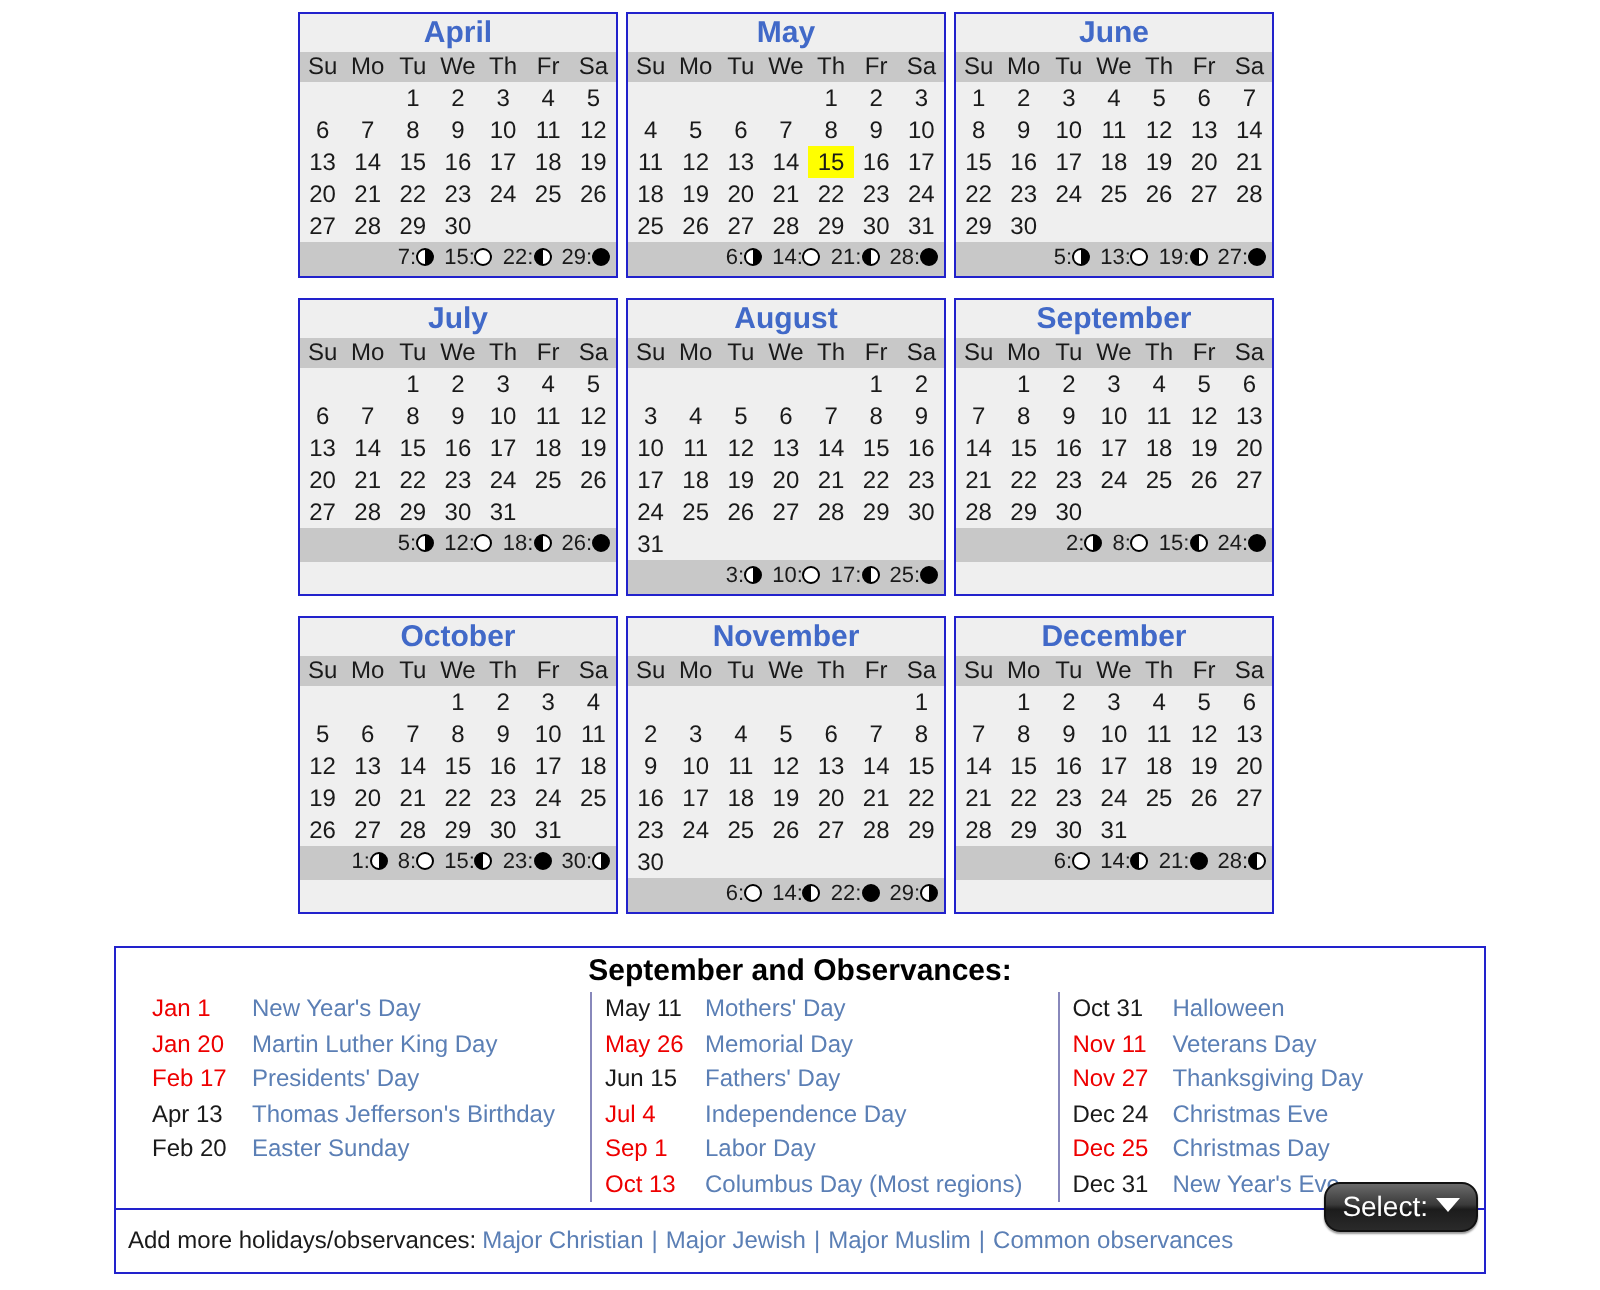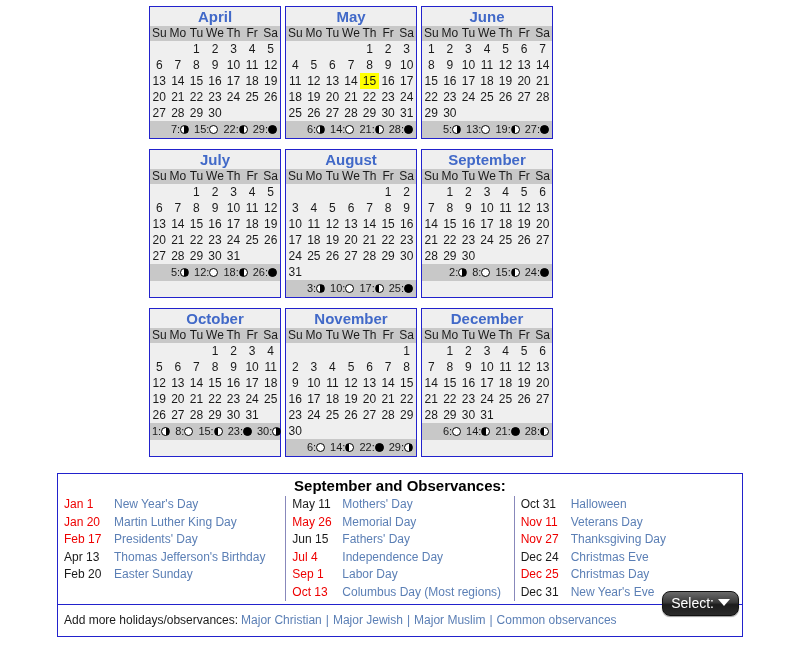--- a/index.html
+++ b/index.html
@@ -12,21 +12,21 @@
   .page{position:relative;width:800px;height:645px;}
 
   
   .cal-grid{
     position:absolute;
     left:149px; top:6px;
     width:506px;
   }
   .cal-row{display:flex;}
   .cal-block{
-    width:132px;
+    width:160px;
     border:1px solid #2222cc;
     background:#efefef;
     margin:0 4px 10px 0;
     box-sizing:border-box;
   }
   .cal-title{
     text-align:center;
     color:#4169c8;
     font-size:15px;
     font-weight:bold;
@@ -99,20 +99,21 @@
     font-weight:bold;
     color:#000;
     line-height:18px;
     margin-bottom:1px;
   }
   .hol-cols{display:flex;}
   .hol-col{
     flex:1;
     padding:0 6px;
     box-sizing:border-box;
+    margin-left:12px;
   }
   .hol-col + .hol-col{border-left:1px solid #8888bb;}
   .hol-item{
     font-size:12px;
     line-height:17.5px;
     white-space:nowrap;
   }
   .hol-date{
     display:inline-block;
     width:50px;

